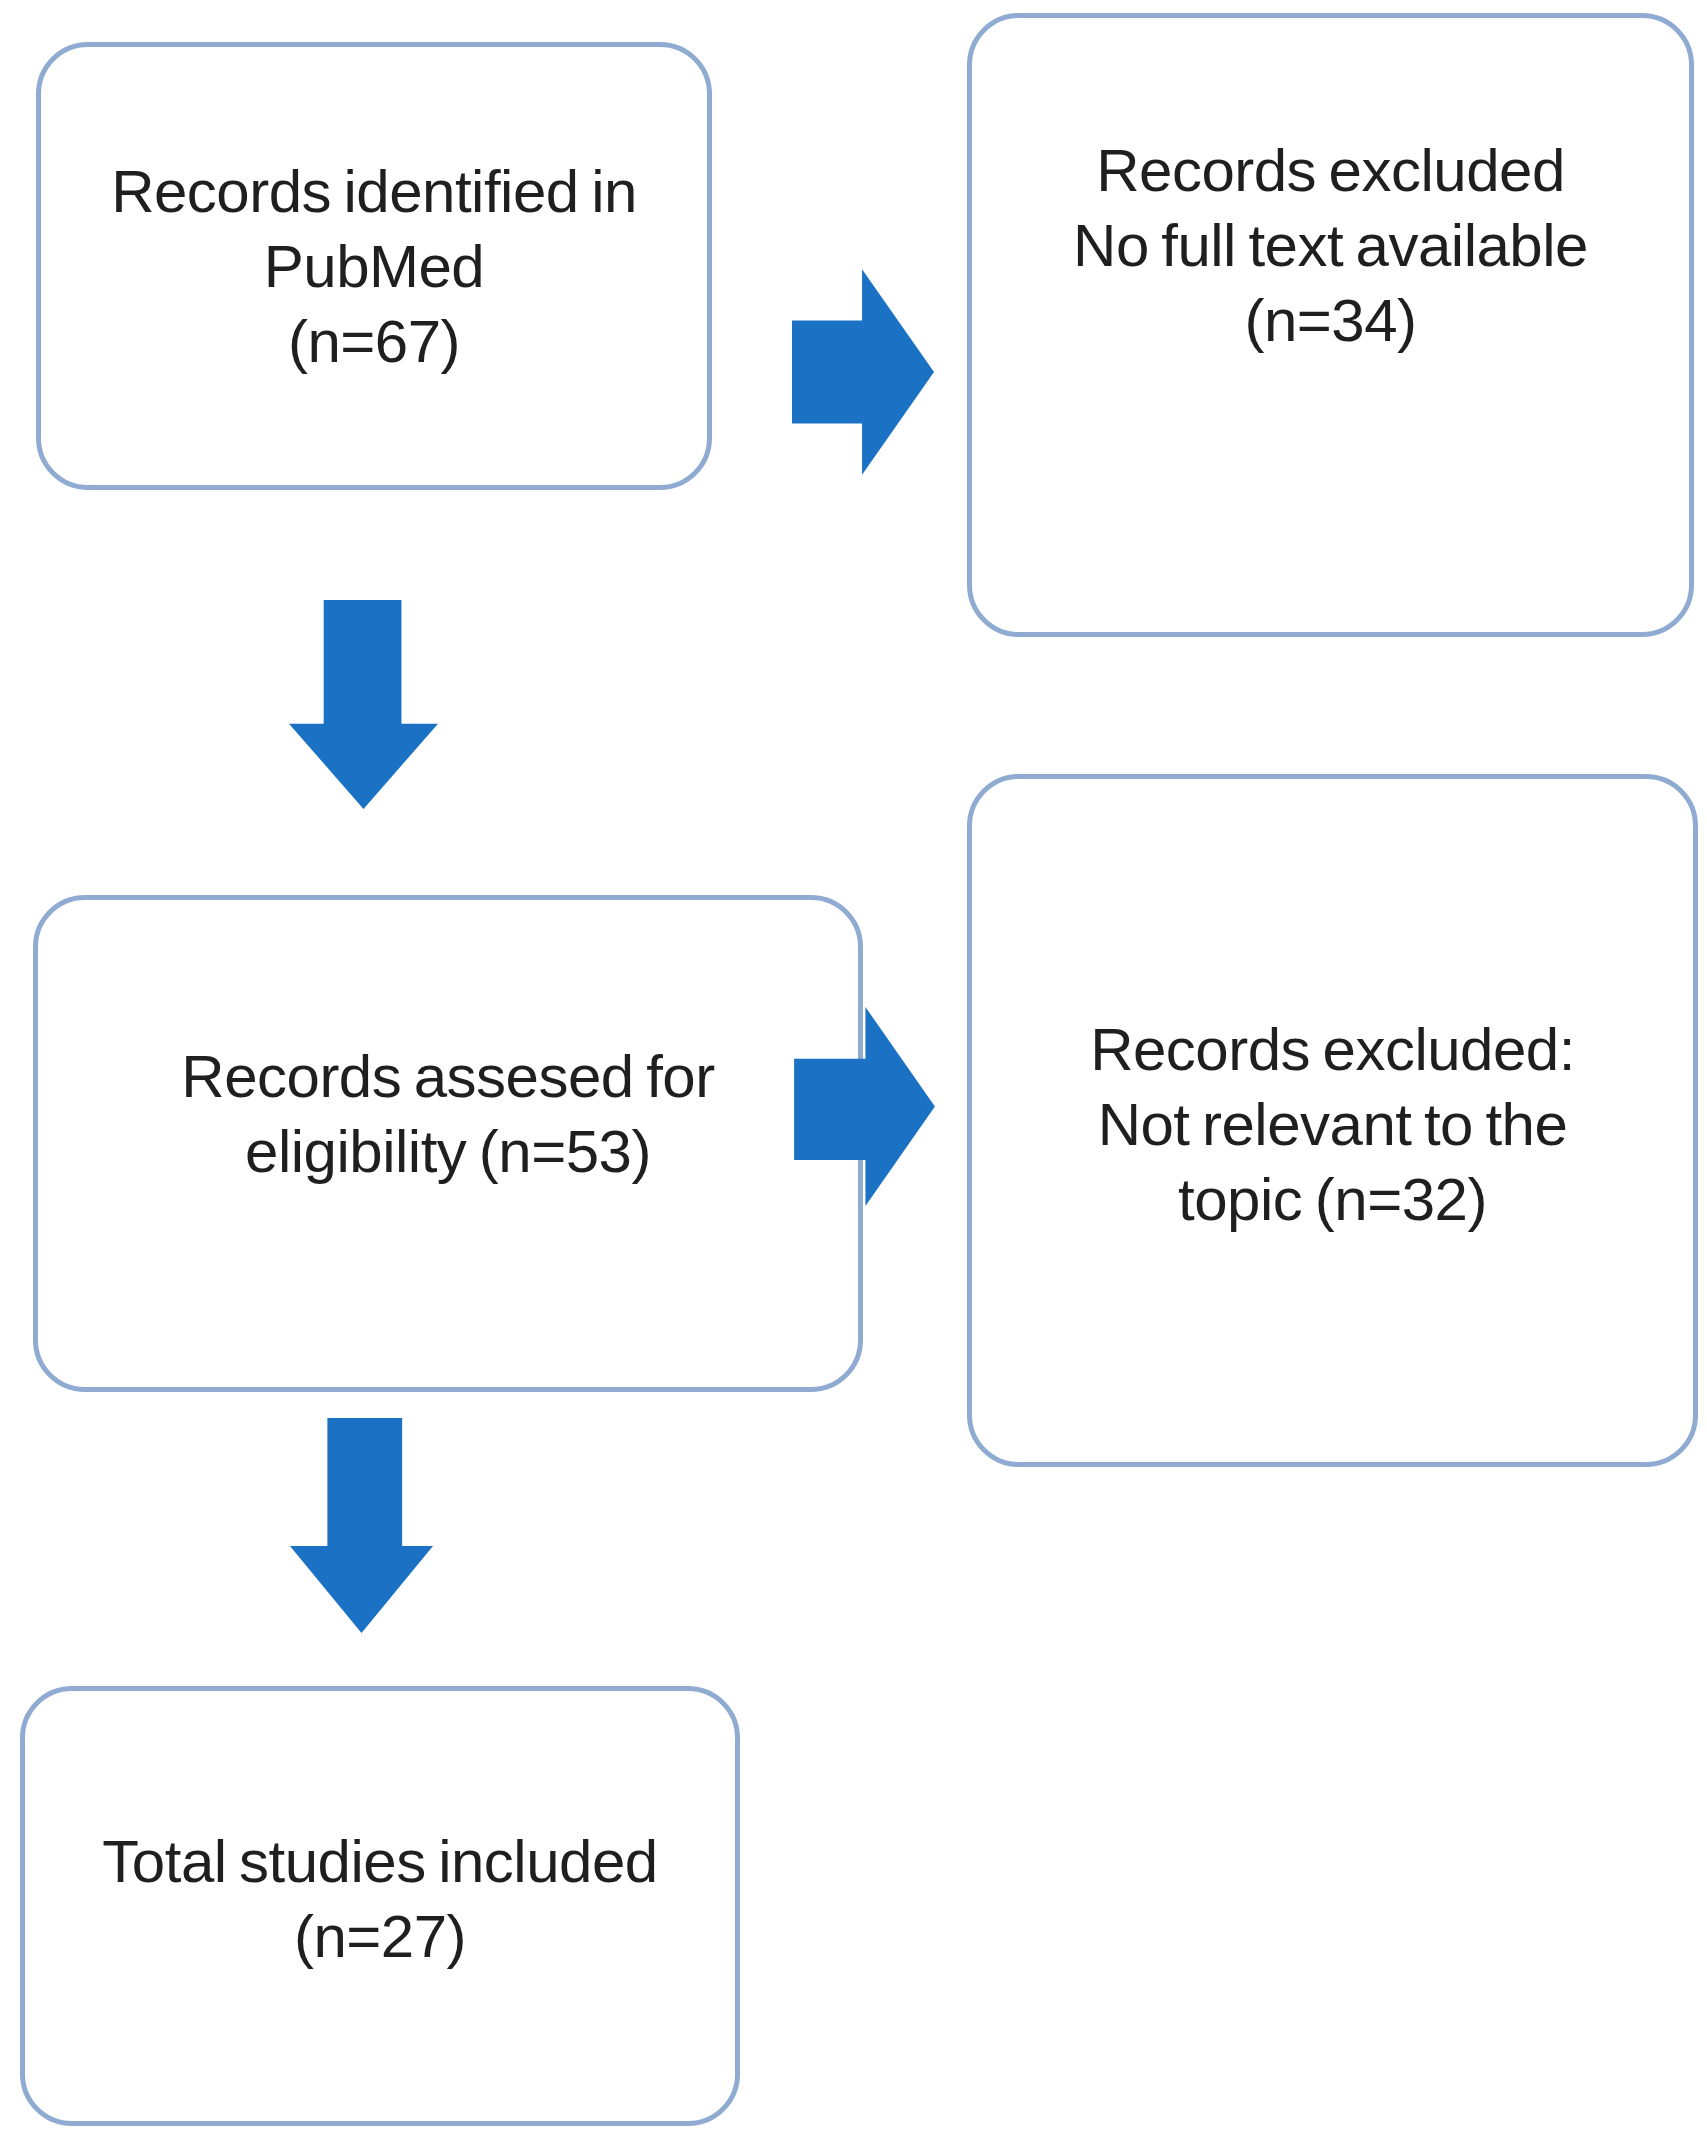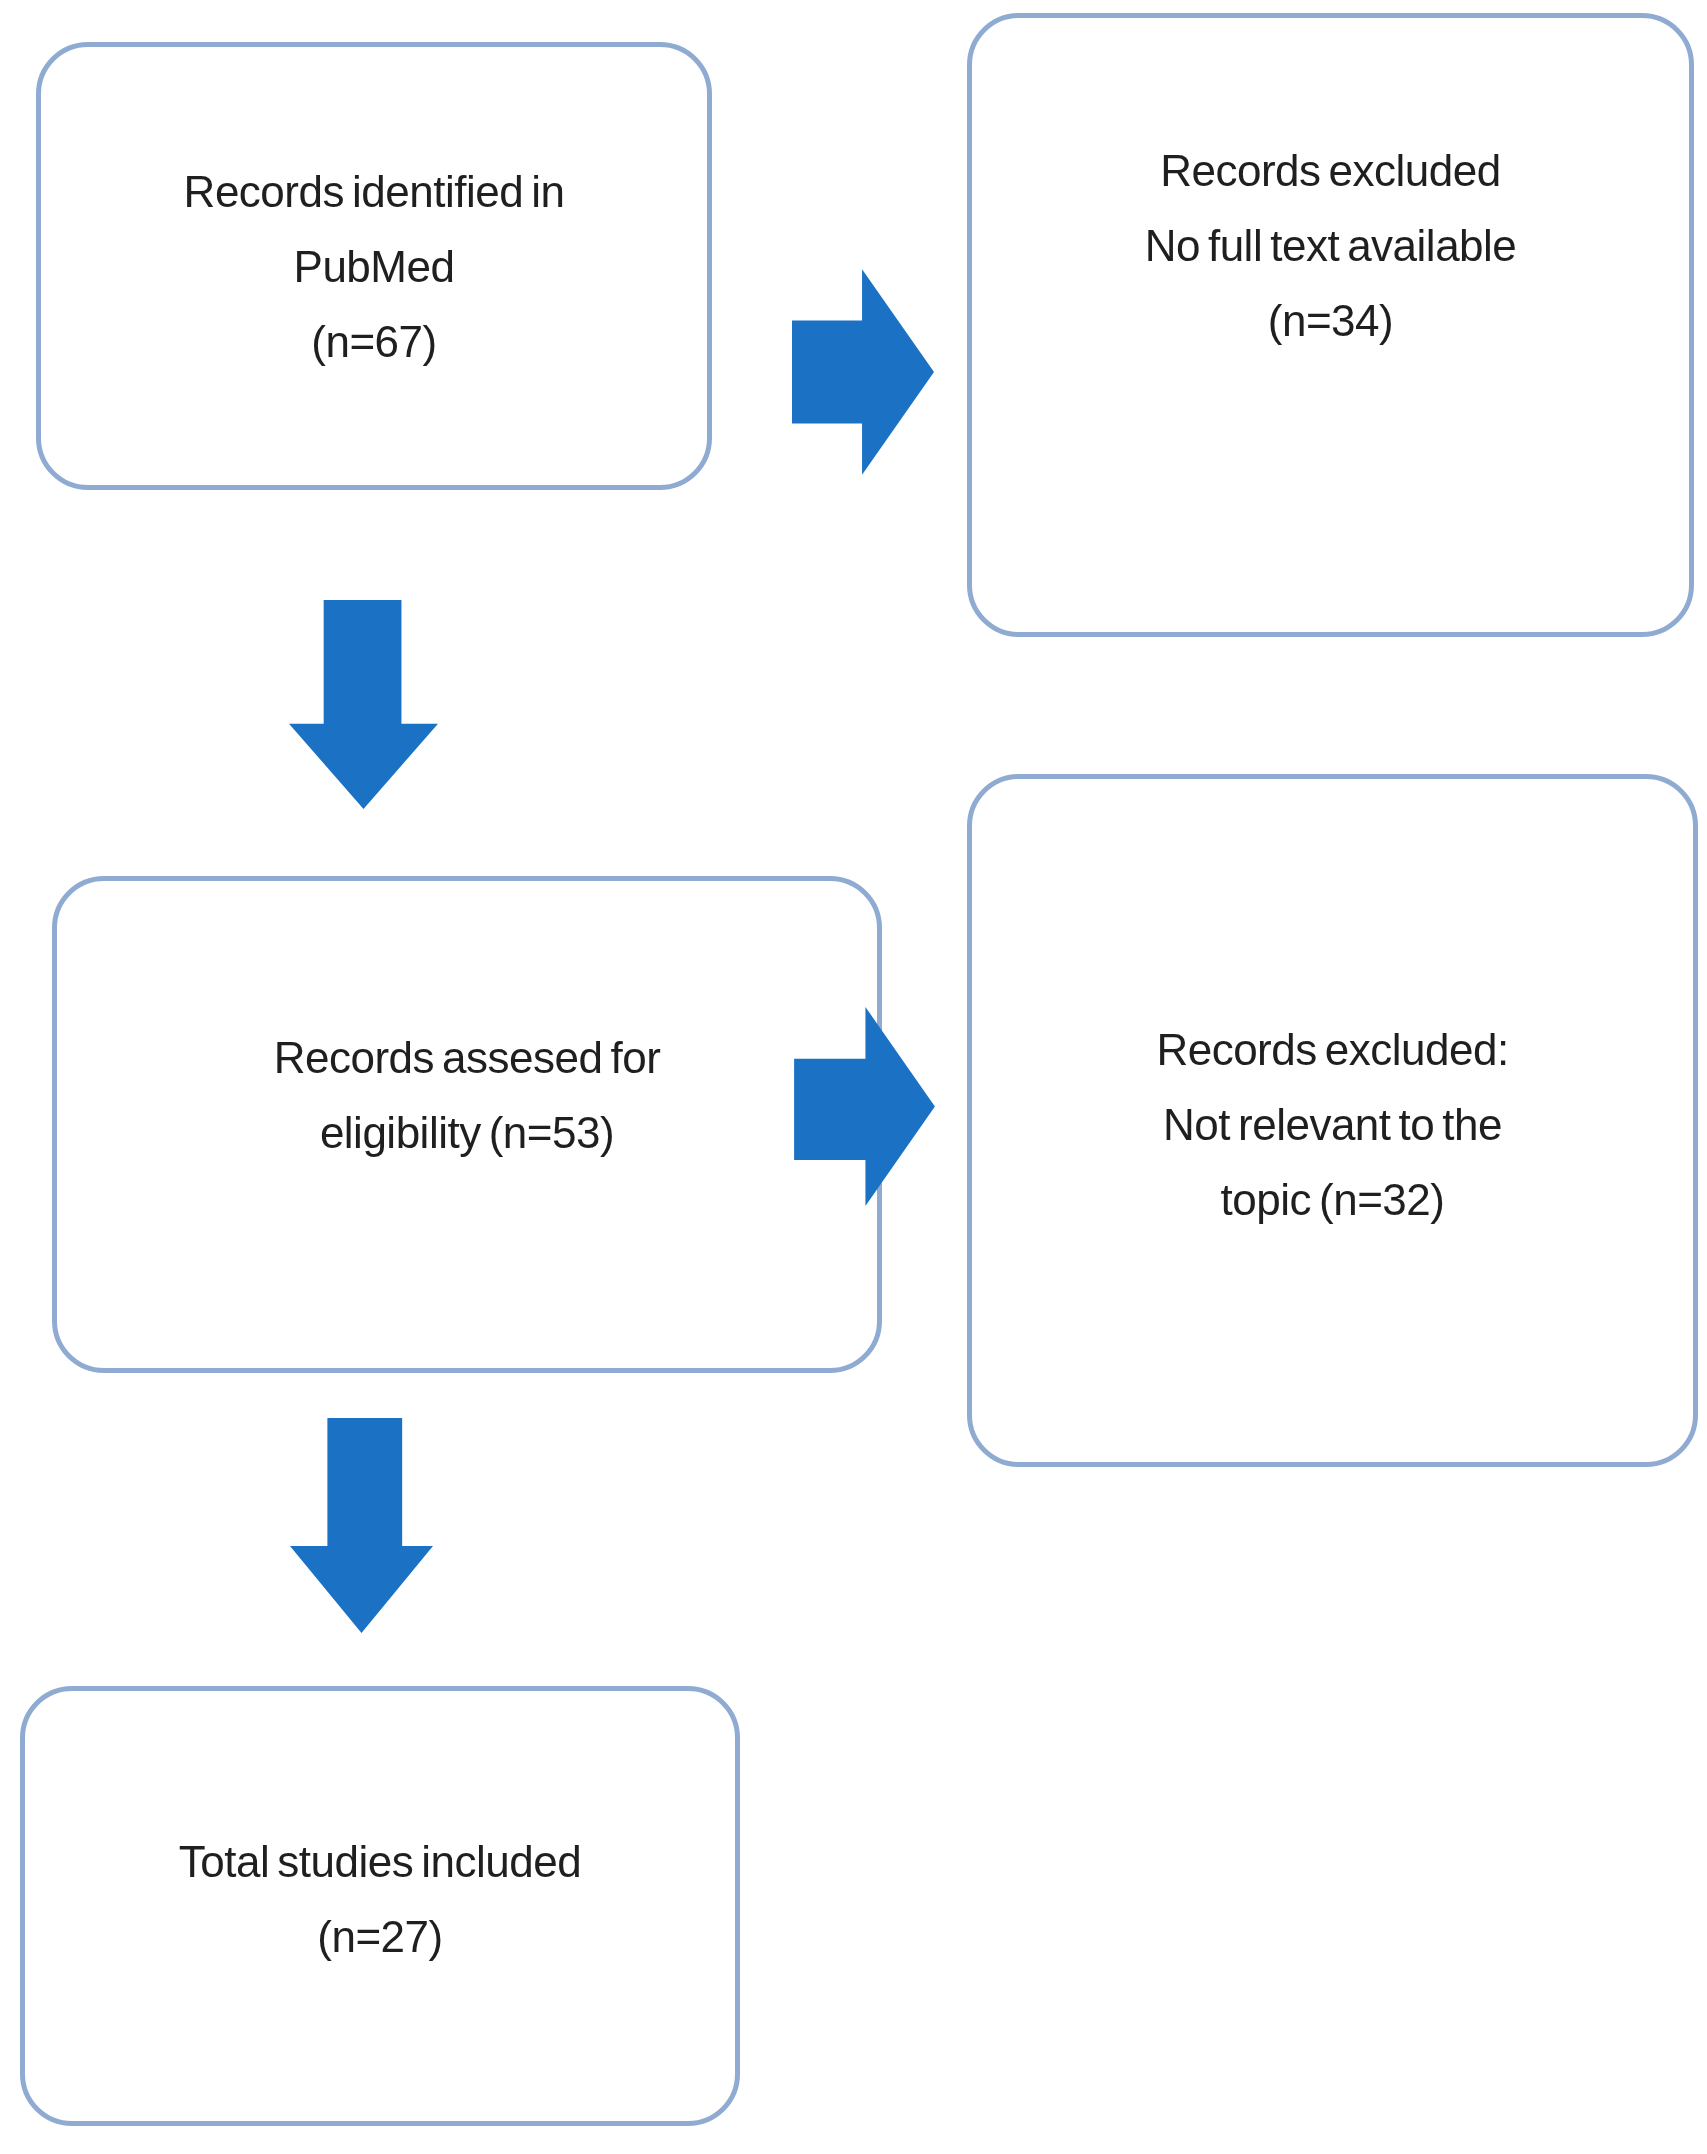--- a/index.html
+++ b/index.html
@@ -22,30 +22,30 @@
     position: absolute;
     border: 5.6px solid var(--box-border, #8fabd2);
     border-radius: 52px;
     background: #ffffff;
     display: flex;
     align-items: center;
     justify-content: center;
   }
   .box-text {
     text-align: center;
-    font-size: 44px;
+    font-size: 60px;
     line-height: 75px;
     letter-spacing: -0.5px;
     word-spacing: -3.7px;
     width: 100%;
   }
   
   .pos-box1 { left: 36px;   top: 42px;   width: 676px; height: 448px; }
   .pos-box2 { left: 967px; top: 13px;   width: 727px; height: 624px; }
-  .pos-box3 { left: 33px;   top: 876px;  width: 830px; height: 497px; margin-left: 19px; }
+  .pos-box3 { left: 33px;   top: 895px;  width: 830px; height: 497px; }
   .pos-box4 { left: 967px; top: 774px;  width: 731px; height: 693px; align-items: flex-end; }
   .pos-box5 { left: 20px;   top: 1686px; width: 720px; height: 440px; }
   
   .pos-box1 .box-text { padding-bottom: 0; }
   .pos-box2 .box-text { padding-bottom: 159px; }
   .pos-box3 .box-text { padding-bottom: 60px; }
   .pos-box4 .box-text { padding-bottom: 225px; }
   .pos-box5 .box-text { padding-bottom: 15px; }
 
   .arrow { position: absolute; display: block; }

